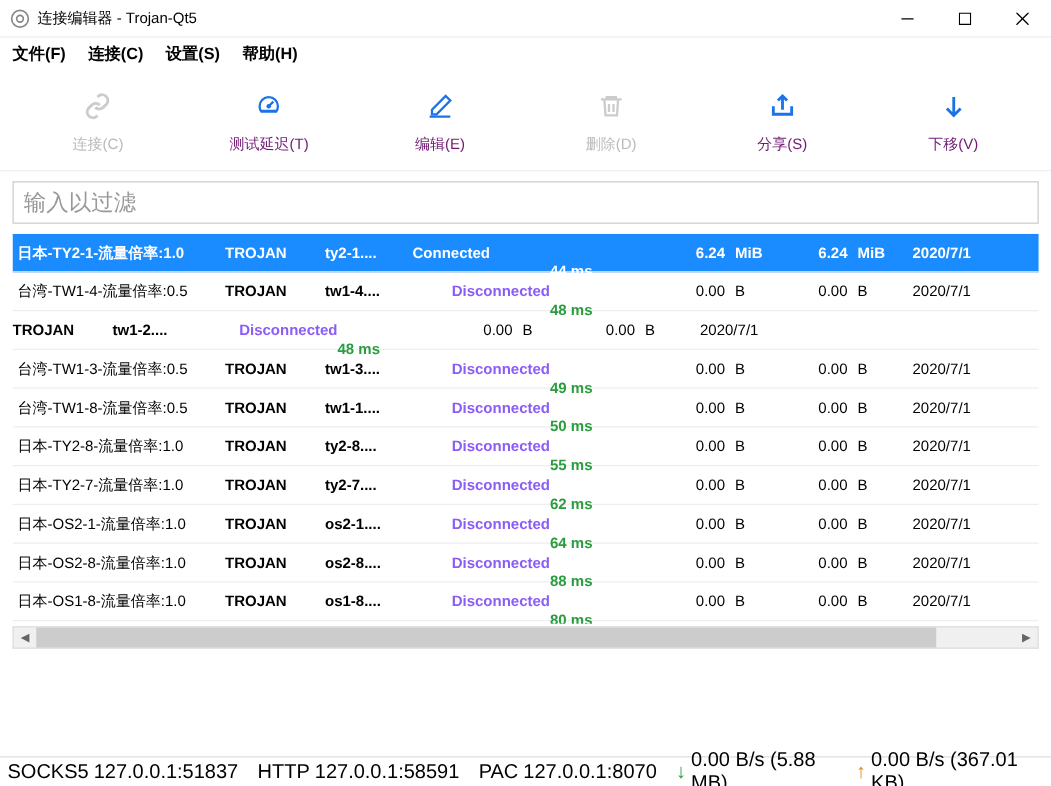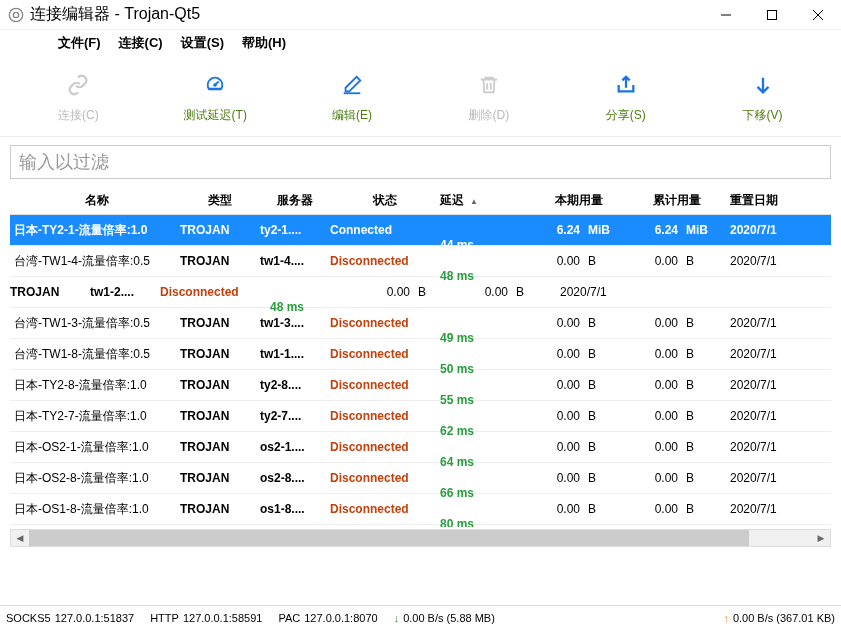--- a/index.html
+++ b/index.html
@@ -1,65 +1,65 @@
 <!DOCTYPE html>
 <html><head>
 <meta charset="utf-8">
 <style>
 * { box-sizing: border-box; margin: 0; padding: 0; }
 body { font-family: "Microsoft YaHei", "Segoe UI", sans-serif; font-size: 13px; background: #fff; width: 841px; height: 629px; overflow: hidden; position: relative; }
 
 .titlebar { height: 30px; display: flex; align-items: center; padding: 0 0 0 8px; border-bottom: 1px solid #eee; }
 .titlebar-icon { width: 16px; height: 16px; margin-right: 6px; color: #888; }
-.titlebar-title { flex: 1; font-size: 16px; color: #000; }
+.titlebar-title { flex: 1; font-size: 12px; color: #000; }
 .winbtn { width: 46px; height: 30px; display: flex; align-items: center; justify-content: center; color: #000; }
 .winbtn svg { width: 10px; height: 10px; }
 
-.menubar { height: 26px; display: flex; align-items: center; padding: 0 10px; gap: 18px; font-size: 13px; font-weight: bold; margin-left: 48px; }
+.menubar { height: 26px; display: flex; align-items: center; padding: 0 10px; gap: 18px; font-size: 13px; font-weight: bold; }
 .menuitem { cursor: default; }
 
 .toolbar { display: flex; padding: 18px 10px 12px 10px; border-bottom: 1px solid #eee; }
-.toolbtn { flex: 1; display: flex; flex-direction: column; align-items: center; gap: 8px; font-size: 12px; color: #4d7c0f; }
+.toolbtn { flex: 1; display: flex; flex-direction: column; align-items: center; gap: 8px; font-size: 12px; color: #701a75; }
 .toolbtn.disabled { color: #bbb; }
 .toolbtn.disabled svg { color: #ccc; }
 .toolbtn svg { width: 22px; height: 22px; }
 
 .filter-wrap { padding: 8px 10px; }
 .filter-input { width: 100%; height: 34px; border: 1px solid #ccc; padding: 0 8px; font-size: 18px; font-family: inherit; color: #333; }
 .filter-input::placeholder { color: #999; }
 
 .table { width: calc(100% - 20px); margin: 0 10px; }
 .thead { display: flex; height: 28px; align-items: center; font-size: 12px; font-weight: bold; color: #000; border-bottom: 1px solid #ddd; }
 .th { text-align: center; }
 .th.sort::after { content: "▲"; font-size: 8px; margin-left: 6px; color: #666; }
 
 .tbody { height: 312px; overflow: hidden; position: relative; }
 .trow { display: flex; height: 31px; align-items: center; font-size: 12px; border-bottom: 1px solid #eee; }
 .trow.selected { background: #1a8cff; color: #fff; font-weight: bold; }
 .trow.selected .latency, .trow.selected .status { color: #fff !important; }
 .latency { color: #2a9d3f; font-weight: bold; margin-top: 30px; }
-.status-disc { color: #c2410c; }
+.status-disc { color: #8b5cf6; text-align: right; }
 
 .c-name   { width: 170px; padding-left: 4px; }
 .c-type   { width: 80px; font-weight: bold; }
 .c-server { width: 70px; font-weight: bold; }
 .c-status { width: 110px; font-weight: bold; }
 .c-lat    { width: 90px; text-align: left; }
 .c-pval   { width: 50px; text-align: right; }
 .c-punit  { width: 48px; padding-left: 8px; }
 .c-tval   { width: 50px; text-align: right; }
 .c-tunit  { width: 48px; padding-left: 8px; }
 .c-date   { width: 80px; text-align: left; padding-left: 4px; }
 
 .hscroll { margin: 2px 10px 0 10px; height: 18px; background: #f0f0f0; border: 1px solid #ddd; display: flex; align-items: center; }
 .hs-arrow { width: 18px; height: 16px; display: flex; align-items: center; justify-content: center; font-size: 9px; color: #666; }
 .hs-track { flex: 1; height: 100%; position: relative; }
 .hs-thumb { position: absolute; left: 0; width: 92%; height: 100%; background: #ccc; }
 
-.statusbar { position: absolute; bottom: 0; left: 0; right: 0; height: 24px; border-top: 1px solid #ddd; display: flex; align-items: center; font-size: 11px; padding: 0 6px; gap: 4px; }
+.statusbar { position: absolute; bottom: 0; left: 0; right: 0; height: 24px; border-top: 1px solid #ddd; display: flex; align-items: center; font-size: 16px; padding: 0 6px; gap: 4px; }
 .sb-label { color: #000; }
 .sb-sep { width: 8px; }
 .sb-down { color: #2a9d3f; font-weight: bold; }
 .sb-up   { color: #e08b1e; font-weight: bold; }
 .sb-flex { flex: 1; }
 </style>
 </head>
 <body>
 
 <div class="titlebar">
@@ -139,30 +139,20 @@
         </svg></span>
     <span>下移(V)</span>
   </div>
 </div>
 
 <div class="filter-wrap">
   <input class="filter-input" placeholder="输入以过滤" style="">
 </div>
 
 <div class="table">
-  <div class="thead">
-    <div class="th c-name">名称</div>
-    <div class="th c-type">类型</div>
-    <div class="th c-server">服务器</div>
-    <div class="th c-status">状态</div>
-    <div class="th c-lat sort">延迟</div>
-    <div class="th" style="width:98px">本期用量</div>
-    <div class="th" style="width:98px">累计用量</div>
-    <div class="th c-date">重置日期</div>
-  </div>
   <div class="tbody" id="tbody">
       <div class="trow selected">
         <div class="c-name">日本-TY2-1-流量倍率:1.0</div>
         <div class="c-type">TROJAN</div>
         <div class="c-server">ty2-1....</div>
         <div class="c-status status ">Connected</div>
         <div class="c-lat latency">44 ms</div>
         <div class="c-pval">6.24</div>
         <div class="c-punit">MiB</div>
         <div class="c-tval">6.24</div>
@@ -250,21 +240,21 @@
         <div class="c-punit">B</div>
         <div class="c-tval">0.00</div>
         <div class="c-tunit">B</div>
         <div class="c-date">2020/7/1</div>
       </div>
       <div class="trow">
         <div class="c-name">日本-OS2-8-流量倍率:1.0</div>
         <div class="c-type">TROJAN</div>
         <div class="c-server">os2-8....</div>
         <div class="c-status status status-disc">Disconnected</div>
-        <div class="c-lat latency">66 ms</div>
+        <div class="c-lat latency">88 ms</div>
         <div class="c-pval">0.00</div>
         <div class="c-punit">B</div>
         <div class="c-tval">0.00</div>
         <div class="c-tunit">B</div>
         <div class="c-date">2020/7/1</div>
       </div>
       <div class="trow">
         <div class="c-name">日本-OS1-8-流量倍率:1.0</div>
         <div class="c-type">TROJAN</div>
         <div class="c-server">os1-8....</div>

